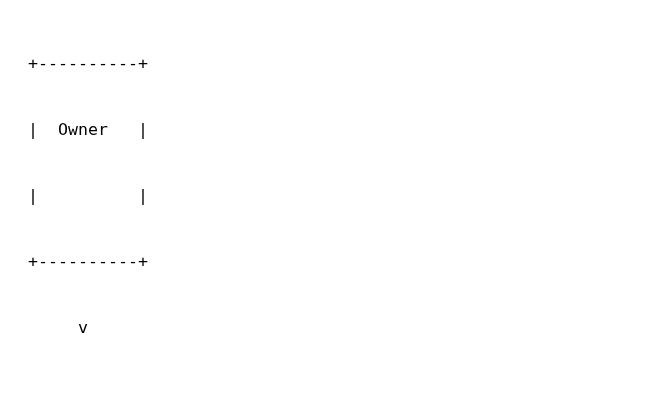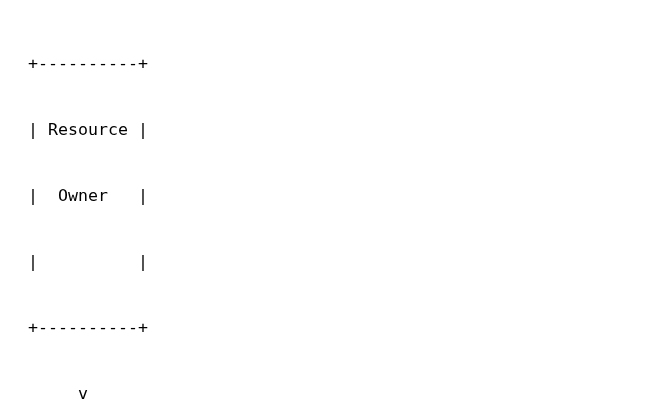--- a/index.html
+++ b/index.html
@@ -33,21 +33,20 @@
     white-space: pre;
     height: 22px;
   }
 </style>
 </head>
 <body>
 
 <div class="screen">
   <div class="ascii">
     <span class="ascii-line">+----------+</span>
-    <span class="ascii-line">| Resource |</span>
     <span class="ascii-line">|  Owner   |</span>
     <span class="ascii-line">|          |</span>
     <span class="ascii-line">+----------+</span>
     <span class="ascii-line">     v</span>
     
     
     
     
     
     

